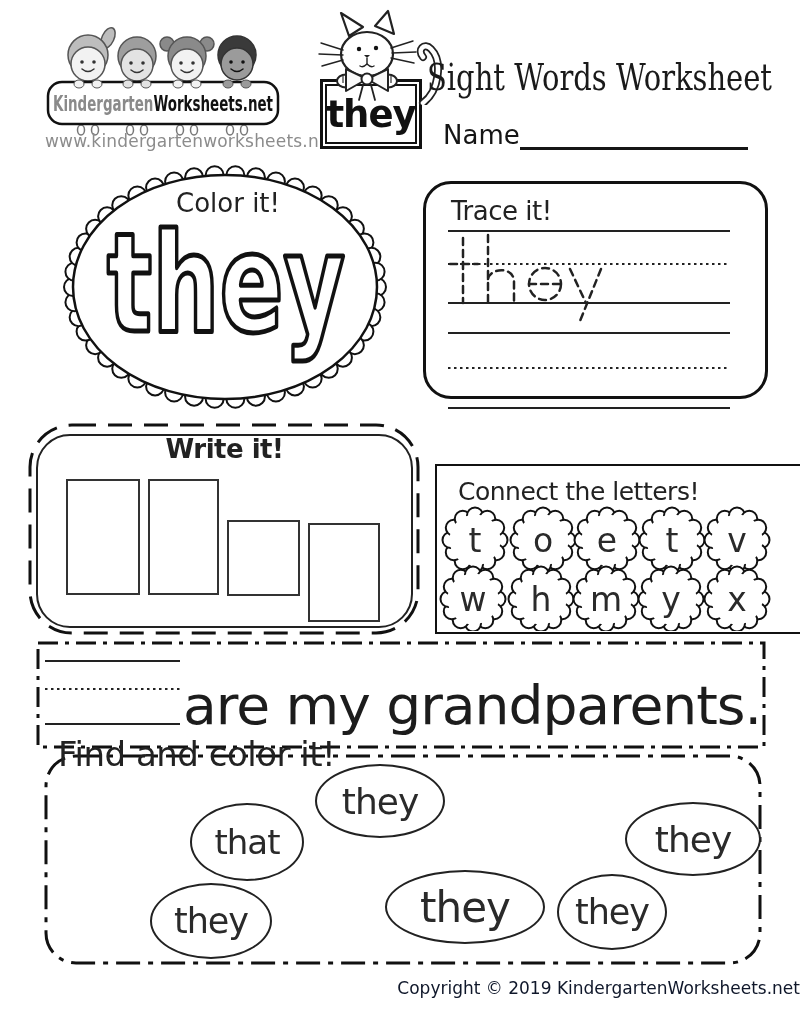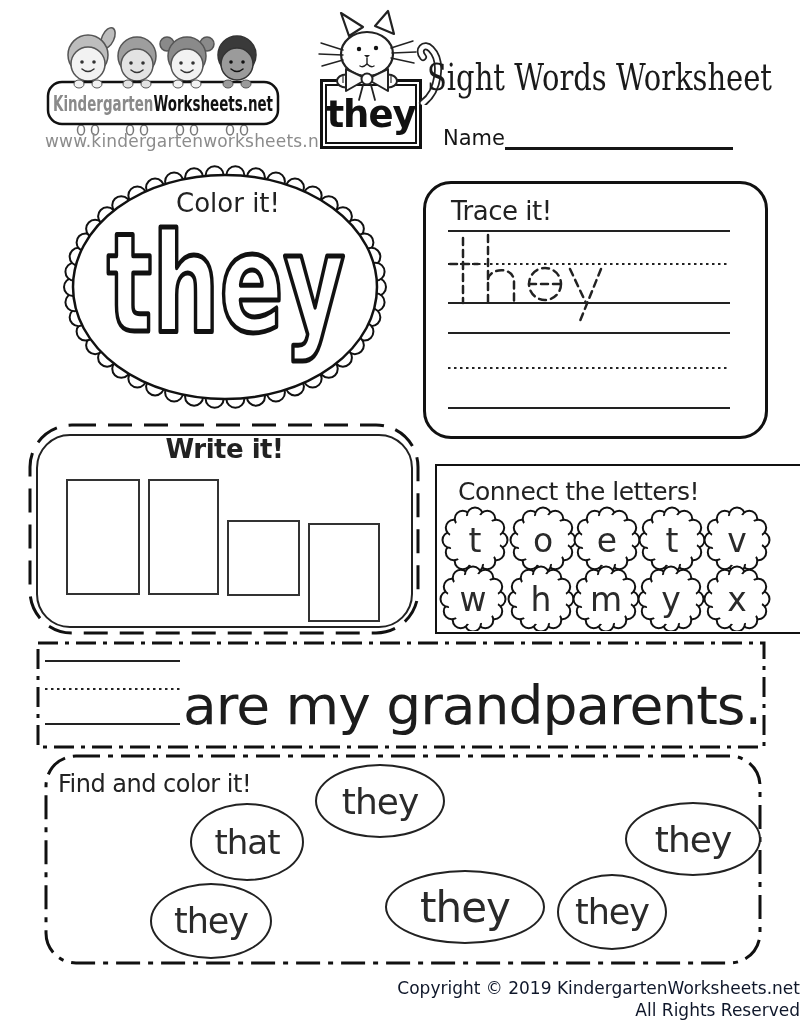--- a/index.html
+++ b/index.html
@@ -17,52 +17,52 @@
   
   .logo-url { width:244px; text-align:center; font-size:17px; color:#8c8c8c; letter-spacing:0.2px; }
 
   
   .word-card { left:320px; top:73px; width:102px; height:70px; border:3px solid #111; background:#fff; }
   .word-card-inner { position:absolute; inset:2px; border:2px solid #111; display:flex; align-items:center; justify-content:center; }
   .word-card-label { font-size:37px; font-weight:bold; letter-spacing:-1px; color:#111; }
 
   
   .name-row { left:443px; top:108px; display:flex; align-items:flex-end; }
-  .name-label { font-size:21px; color:#151515; }
+  .name-label { font-size:26px; color:#151515; }
   .name-line { display:inline-block; width:228px; height:36px; border-bottom:3px solid #151515; }
 
   
   .title-text { font-family:"DejaVu Serif", serif; font-size:37px; fill:#1a1a1a; }
   .svg-heading { font-family:"DejaVu Sans", sans-serif; font-size:26px; fill:#222; }
   .bubble {
     font-family:"DejaVu Sans", sans-serif; font-weight:bold; font-size:138px;
     fill:#fff; stroke:#111; stroke-width:5; stroke-linejoin:round;
   }
   .flower-letter { font-family:"DejaVu Sans", sans-serif; font-size:33px; fill:#2a2a2a; }
   .sentence-text { font-family:"DejaVu Sans", sans-serif; font-size:53px; fill:#1c1c1c; letter-spacing:-1px; }
   .banner-text { font-family:"DejaVu Sans", sans-serif; font-size:21px; font-weight:bold; }
 
   
-  .trace-box { left:423px; top:175px; width:345px; height:258px; border:3px solid #111; border-radius:28px; background:#fff; }
+  .trace-box { left:423px; top:175px; width:345px; height:218px; border:3px solid #111; border-radius:28px; background:#fff; }
   .trace-heading { position:absolute; left:25px; top:12px; }
   .solid-line { stroke:#222; stroke-width:2; }
   .dotted-line { stroke:#222; stroke-width:1.8; stroke-dasharray:2.5 3.5; }
   .trace-stroke { stroke:#222; stroke-width:2.5; stroke-dasharray:7 5; stroke-linecap:round; fill:none; }
 
   
   .write-inner { left:36px; top:428px; width:377px; height:194px; border:2px solid #222; border-radius:34px; background:#fff; }
   .write-heading { left:36px; top:428px; width:377px; text-align:center;font-weight:bold; }
   .letter-box { border:2px solid #333; background:#fff; }
 
   
   .connect-box { left:435px; top:458px; width:409px; height:170px; border:2.5px solid #111; background:#fff; }
   .connect-heading { position:absolute; left:21px; top:11px; font-size:25px; }
 
   
-  .find-heading { left:58px; top:764px; font-size:24px; }
+  .find-heading { left:58px; top:728px; font-size:34px; }
   .oval {
     position:absolute; border:2px solid #222; border-radius:50%;
     display:flex; align-items:center; justify-content:center; background:#fff;
     color:#2a2a2a; letter-spacing:-1px;
   }
 
   
   .footer-line { left:0; width:800px; text-align:right; font-size:17px; color:#0f172a; }
 </style>
 </head>
@@ -476,15 +476,14 @@
       <span>they</span>
     </div>
   <div class="abs oval" style="left:385px; top:864px; width:160px; height:74px; font-size:42px;">
       <span>they</span>
     </div>
   <div class="abs oval" style="left:557px; top:868px; width:110px; height:76px; font-size:35px;">
       <span>they</span>
     </div>
 
   <div class="abs footer-line" style="top:972px;">Copyright © 2019 KindergartenWorksheets.net</div>
-  <div class="abs footer-line" style="top:994px;">All Rights Reserved</div>
 
 </div>
 
 </body></html>

